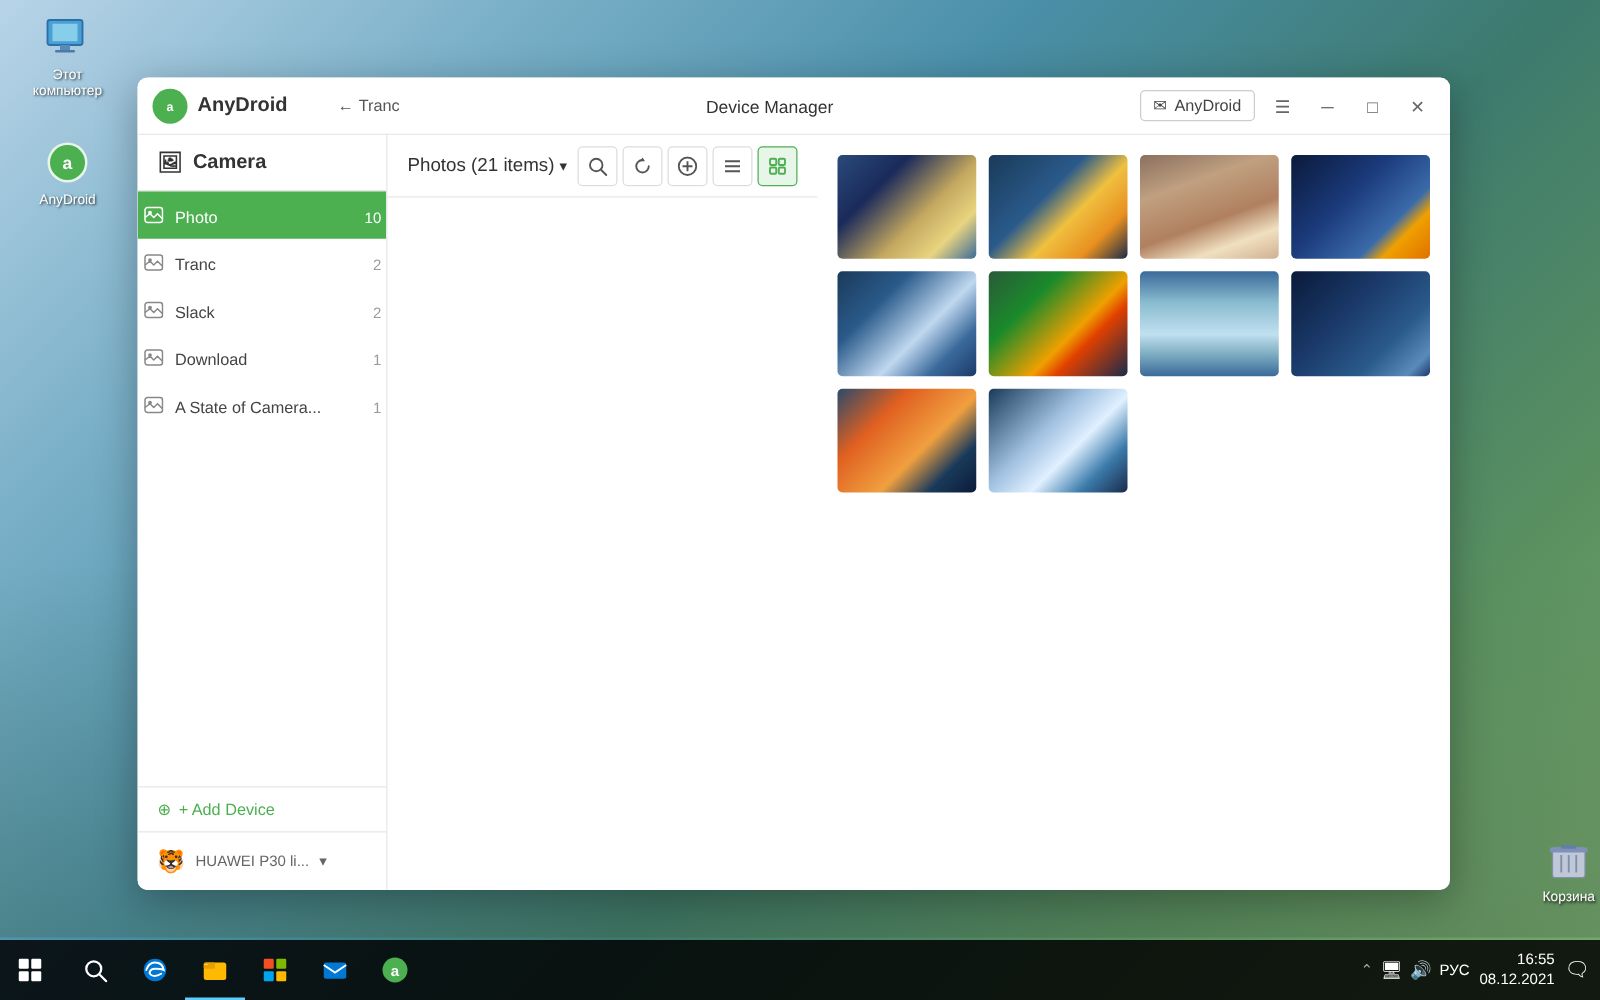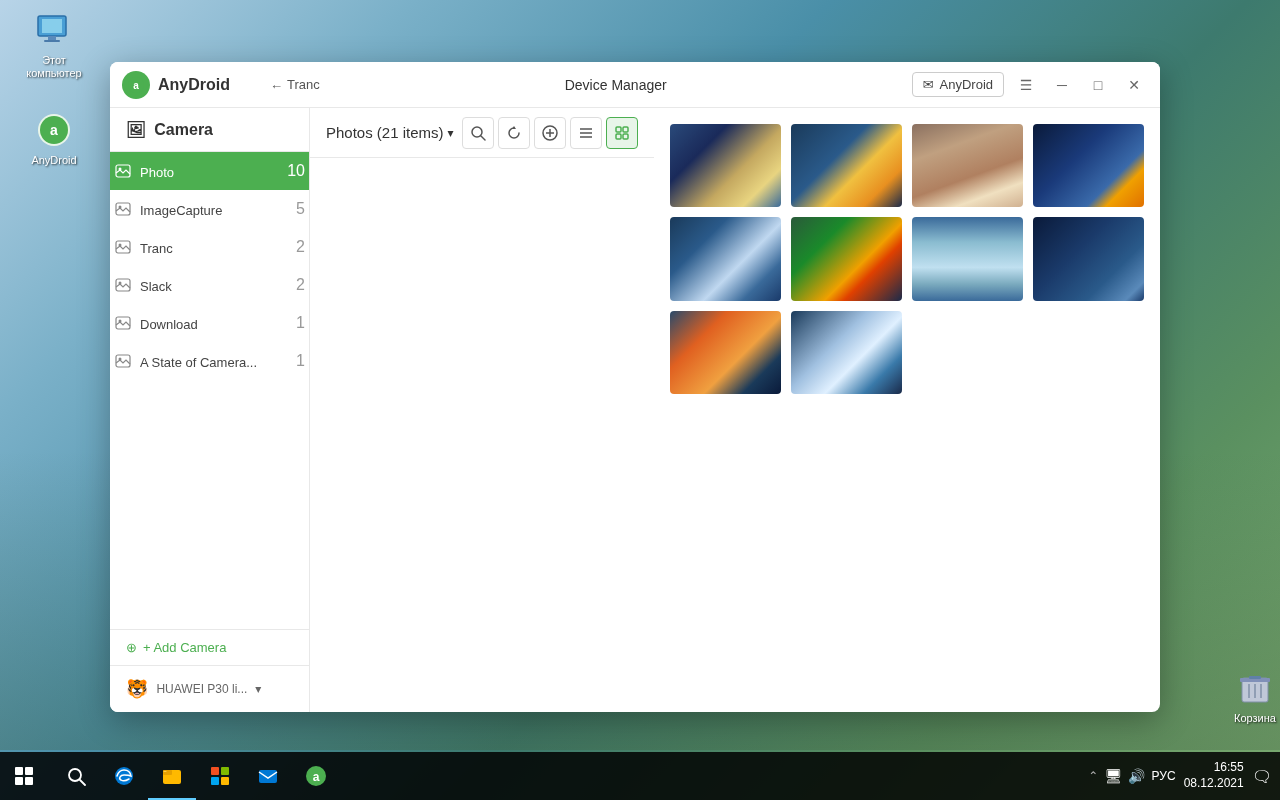--- a/index.html
+++ b/index.html
@@ -229,21 +229,21 @@
     }
     .sidebar-item.active .item-count { color: white; }
     .item-icon {
       width: 18px; height: 18px;
       display: flex; align-items: center; justify-content: center;
       font-size: 14px;
       flex-shrink: 0;
     }
     .item-label { flex: 1; }
     .item-count {
-      font-size: 16px;
+      font-size: 12px;
       color: #999;
     }
     .sidebar-footer {
       padding: 12px 16px;
       border-top: 1px solid #e8e8e8;
     }
     .device-info {
       display: flex; align-items: center; gap: 8px;
       font-size: 12px; color: #666;
     }
@@ -451,84 +451,73 @@
               <svg width="16" height="16" viewBox="0 0 16 16">
                   <rect x="1" y="2" width="14" height="12" rx="2" fill="none" stroke="white" stroke-width="1.2"></rect>
                   <circle cx="5" cy="6" r="1.5" fill="white"></circle>
                   <path d="M1 10 L5 7 L8 10 L11 7 L15 11" stroke="white" stroke-width="1.2" fill="none"></path>
                 </svg>
             </div>
             <span class="item-label">Photo</span>
             <span class="item-count">10</span>
           </div>
 
+
           <div class="sidebar-item">
             <div class="item-icon">
               <svg width="16" height="16" viewBox="0 0 16 16">
                   <rect x="1" y="2" width="14" height="12" rx="2" fill="none" stroke="#888" stroke-width="1.2"></rect>
                   <circle cx="5" cy="6" r="1.5" fill="#888"></circle>
                   <path d="M1 10 L5 7 L8 10 L11 7 L15 11" stroke="#888" stroke-width="1.2" fill="none"></path>
                 </svg>
             </div>
-            <span class="item-label">ImageCapture</span>
-            <span class="item-count">5</span>
+            <span class="item-label">Tranc</span>
+            <span class="item-count">2</span>
           </div>
 
           <div class="sidebar-item">
             <div class="item-icon">
               <svg width="16" height="16" viewBox="0 0 16 16">
                   <rect x="1" y="2" width="14" height="12" rx="2" fill="none" stroke="#888" stroke-width="1.2"></rect>
                   <circle cx="5" cy="6" r="1.5" fill="#888"></circle>
                   <path d="M1 10 L5 7 L8 10 L11 7 L15 11" stroke="#888" stroke-width="1.2" fill="none"></path>
                 </svg>
             </div>
-            <span class="item-label">Tranc</span>
+            <span class="item-label">Slack</span>
             <span class="item-count">2</span>
           </div>
 
           <div class="sidebar-item">
             <div class="item-icon">
               <svg width="16" height="16" viewBox="0 0 16 16">
                   <rect x="1" y="2" width="14" height="12" rx="2" fill="none" stroke="#888" stroke-width="1.2"></rect>
                   <circle cx="5" cy="6" r="1.5" fill="#888"></circle>
                   <path d="M1 10 L5 7 L8 10 L11 7 L15 11" stroke="#888" stroke-width="1.2" fill="none"></path>
                 </svg>
             </div>
-            <span class="item-label">Slack</span>
-            <span class="item-count">2</span>
+            <span class="item-label">Download</span>
+            <span class="item-count">1</span>
           </div>
 
           <div class="sidebar-item">
             <div class="item-icon">
               <svg width="16" height="16" viewBox="0 0 16 16">
                   <rect x="1" y="2" width="14" height="12" rx="2" fill="none" stroke="#888" stroke-width="1.2"></rect>
                   <circle cx="5" cy="6" r="1.5" fill="#888"></circle>
                   <path d="M1 10 L5 7 L8 10 L11 7 L15 11" stroke="#888" stroke-width="1.2" fill="none"></path>
                 </svg>
             </div>
-            <span class="item-label">Download</span>
-            <span class="item-count">1</span>
-          </div>
-
-          <div class="sidebar-item">
-            <div class="item-icon">
-              <svg width="16" height="16" viewBox="0 0 16 16">
-                  <rect x="1" y="2" width="14" height="12" rx="2" fill="none" stroke="#888" stroke-width="1.2"></rect>
-                  <circle cx="5" cy="6" r="1.5" fill="#888"></circle>
-                  <path d="M1 10 L5 7 L8 10 L11 7 L15 11" stroke="#888" stroke-width="1.2" fill="none"></path>
-                </svg>
-            </div>
             <span class="item-label">A State of Camera...</span>
             <span class="item-count">1</span>
           </div>
         </div>
 
         <div class="add-album">
           <span>⊕</span>
-          <span>+ Add Camera</span>
+          <span>+ Add Device</span>
         </div>
 
         <div class="sidebar-footer">
           <div class="device-info">
             <span class="device-icon">🐯</span>
             <span>HUAWEI P30 li...</span>
             <span style="cursor:pointer;">▾</span>
           </div>
         </div>
       </div>

